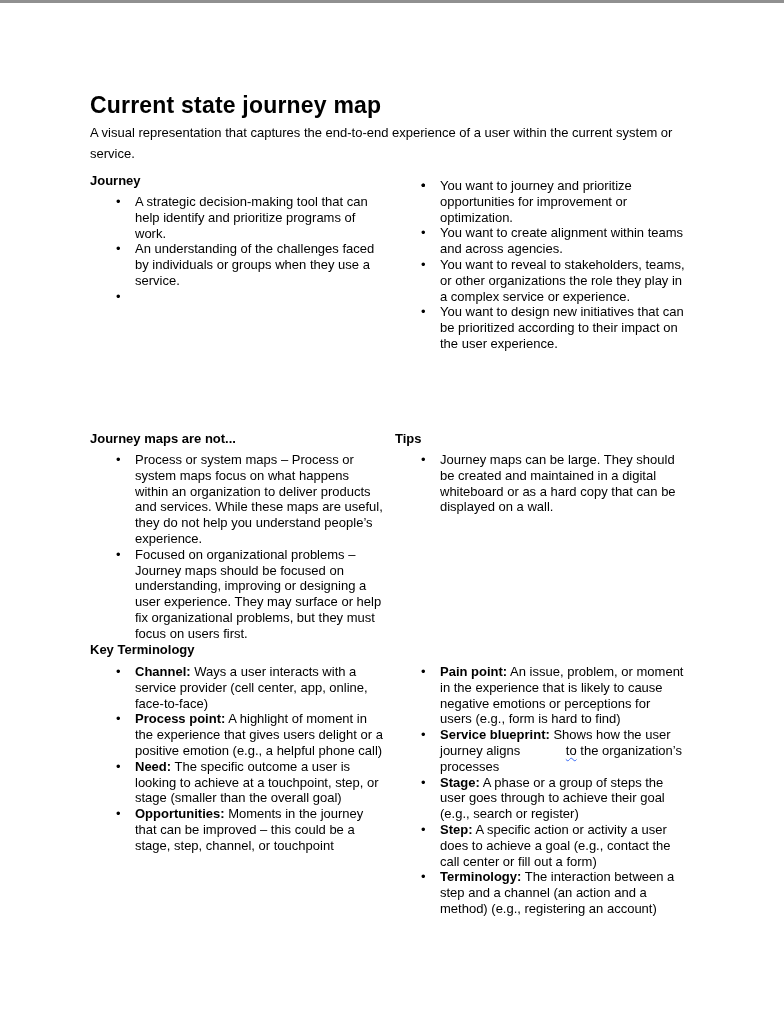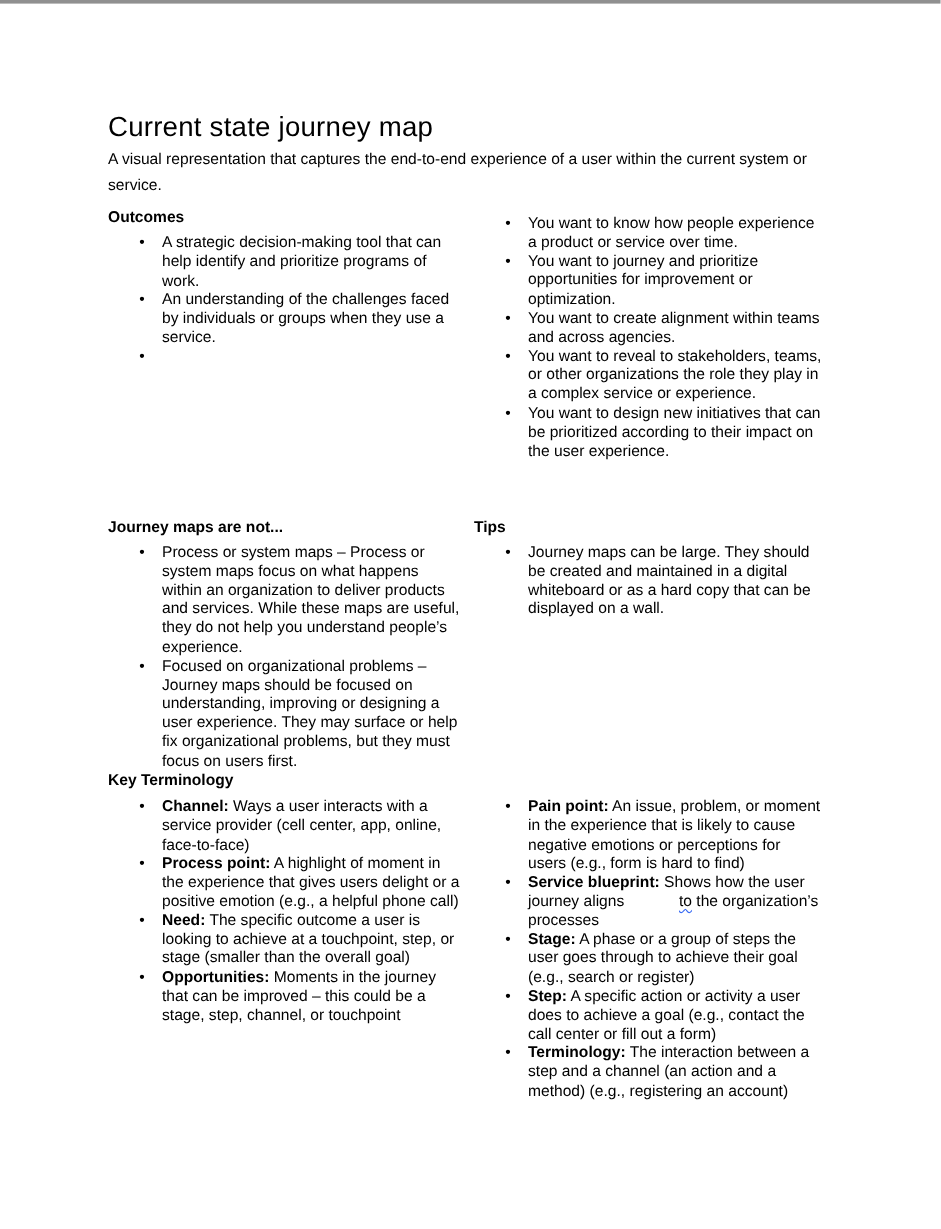--- a/index.html
+++ b/index.html
@@ -15,21 +15,21 @@
     overflow: hidden;
   }
   .top-rule {
     position: absolute;
     top: 0; left: 0;
     width: 784px; height: 3px;
     background: #909090;
   }
   .title {
     font-size: 23px;
-    font-weight: 400;
+    font-weight: 700;
     line-height: 27px;
     margin: 92px 0 0 0;
     letter-spacing: 0.2px;
   }
   .subtitle {
     font-size: 13px;
     line-height: 21px;
     margin: 3px 0 0 0;
     width: 606px;
   }
@@ -78,30 +78,30 @@
 <body>
 
 <div class="page">
   <div class="top-rule"></div>
 
   <h1 class="title">Current state journey map</h1>
   <p class="subtitle">A visual representation that captures the end-to-end experience of a user within the current system or service.</p>
 
   <div class="columns row1">
     <div class="col">
-      <h2>Outcomes</h2>
+      <h2>Journey</h2>
       <ul>
         <li><span class="marker">•</span><span>A strategic decision-making tool that can help identify and prioritize programs of work.</span></li>
         <li><span class="marker">•</span><span>An understanding of the challenges faced by individuals or groups when they use a service.</span></li>
         <li><span class="marker">•</span></li>
       </ul>
     </div>
     <div class="col">
       <ul>
-        <li><span class="marker">•</span><span>You want to know how people experience a product or service over time.</span></li>
+        <li><span class="marker">•</span></li>
         <li><span class="marker">•</span><span>You want to journey and prioritize opportunities for improvement or optimization.</span></li>
         <li><span class="marker">•</span><span>You want to create alignment within teams and across agencies.</span></li>
         <li><span class="marker">•</span><span>You want to reveal to stakeholders, teams, or other organizations the role they play in a complex service or experience.</span></li>
         <li><span class="marker">•</span><span>You want to design new initiatives that can be prioritized according to their impact on the user experience.</span></li>
       </ul>
     </div>
   </div>
 
   <div class="columns row2">
     <div class="col">

